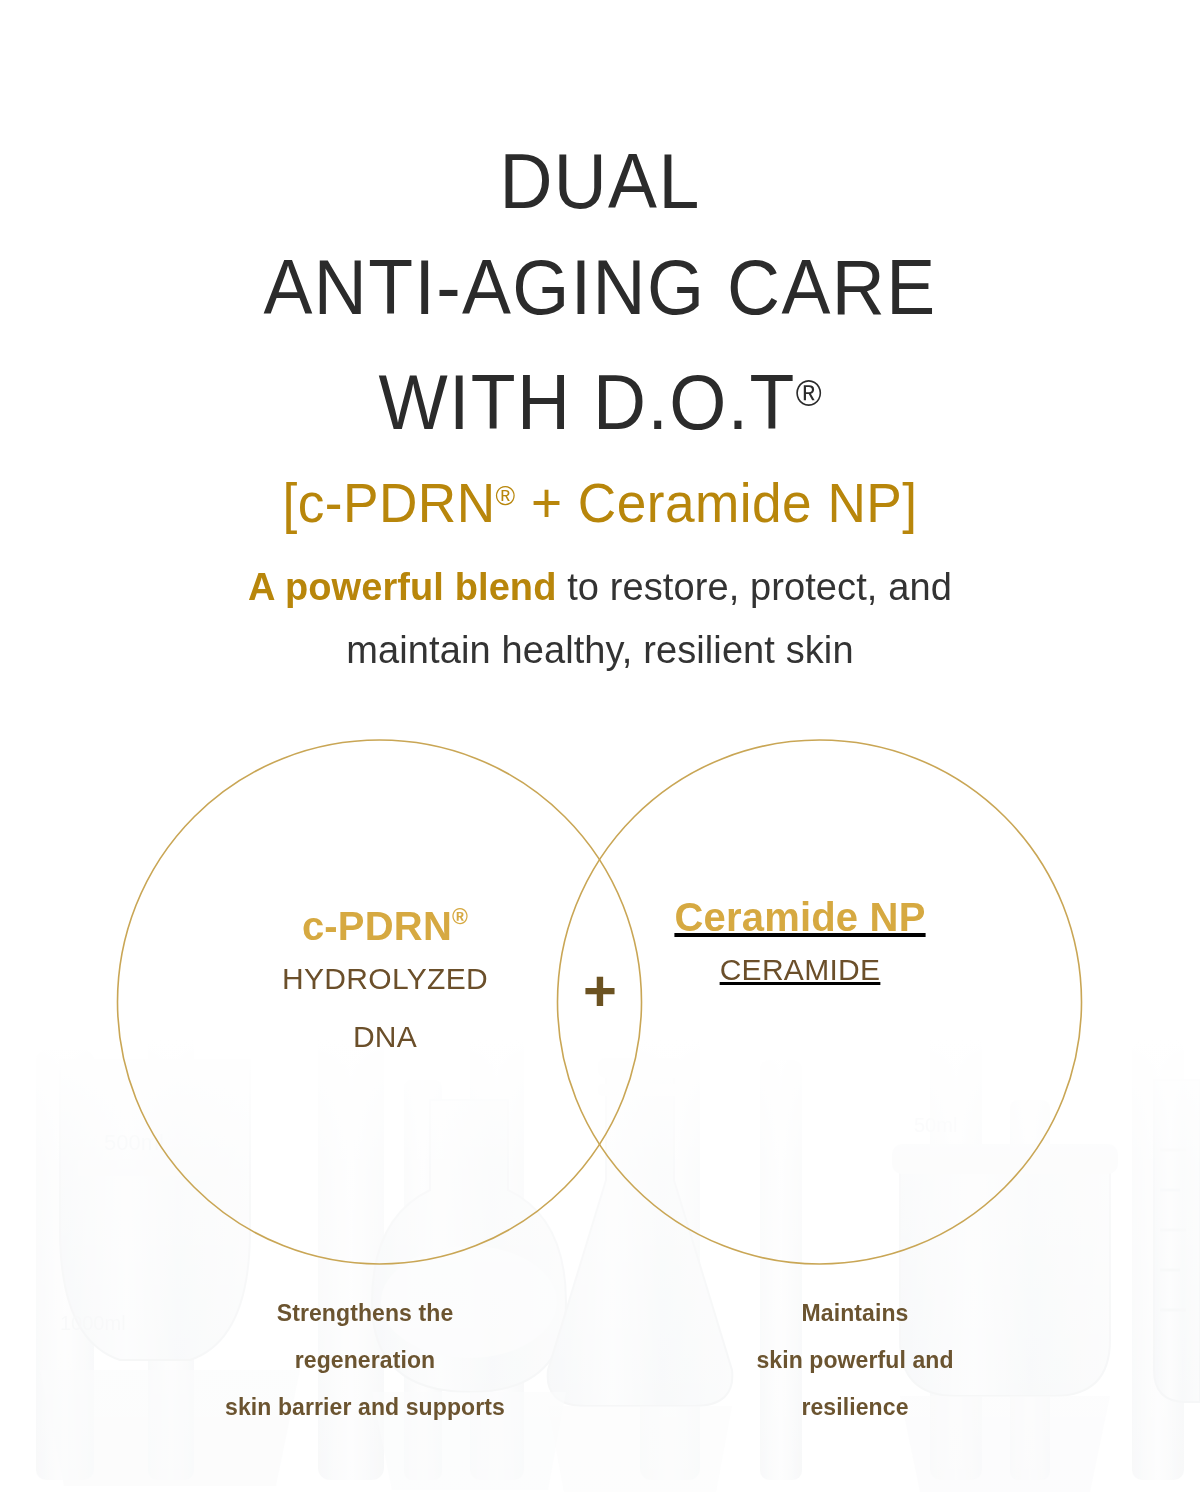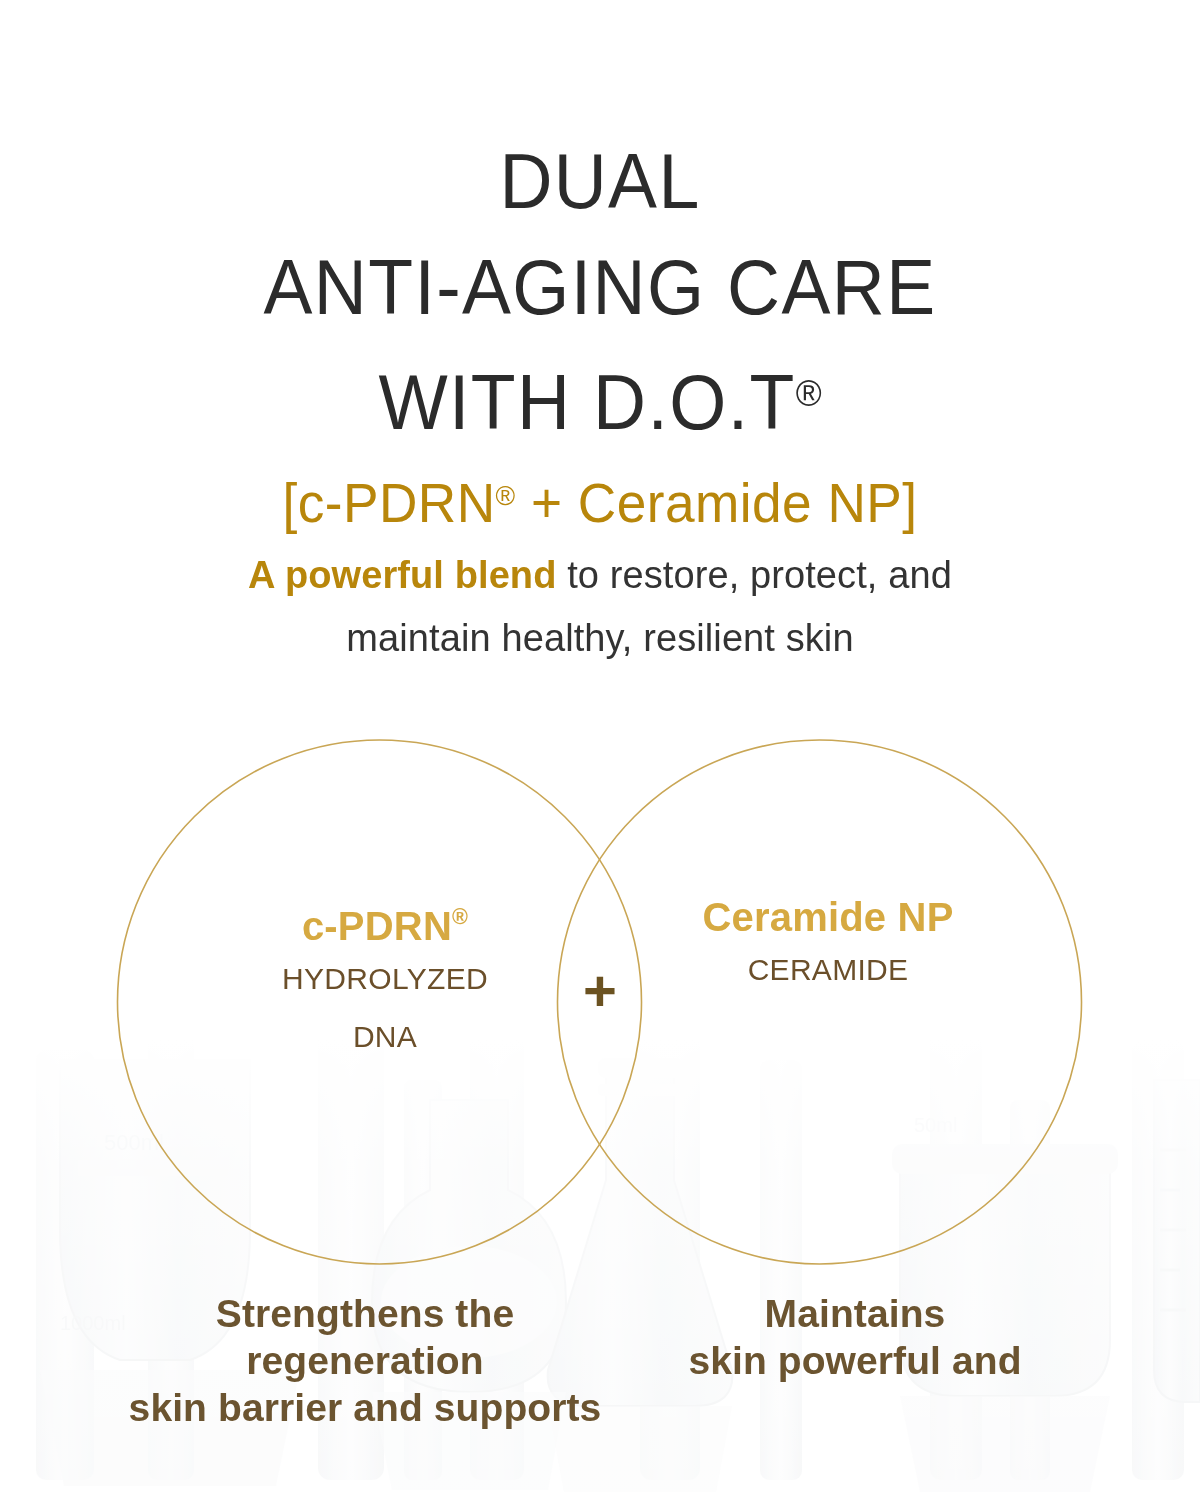--- a/index.html
+++ b/index.html
@@ -74,21 +74,21 @@
   }
   #bracket-line .reg {
     font-size: 0.5em;
     vertical-align: 0.6em;
   }
 
   
   #tagline {
     position: absolute;
     left: 140px;
-    top: 544px;
+    top: 556px;
     width: 920px;
     text-align: center;
     color: #333333;
     font-size: 38px;
     line-height: 63px;
     font-weight: 400;
     letter-spacing: 0.1px;
   }
   #tagline .accent {
     color: #b8860b;
@@ -130,40 +130,40 @@
   .venn-desc {
     color: #6b4f2a;
     font-size: 30px;
     font-weight: 400;
     line-height: 58px;
     letter-spacing: 0.3px;
   }
   .venn-desc span { display:block; white-space: nowrap; }
 
   #left-group  { left: 185px; top: 893px; width: 400px; }
-  #right-group { left: 628px; top: 893px; width: 400px; }
+  #right-group { left: 600px; top: 893px; width: 400px; text-decoration: underline; }
 
   #plus-sign {
     position: absolute;
     left: 560px;
     top: 962px;
     width: 80px;
     text-align: center;
     color: #6b5221;
     font-size: 58px;
     font-weight: 700;
     line-height: 58px;
   }
 
   
   .caption {
     position: absolute;
     text-align: center;
     color: #6b5430;
-    font-size: 39px;
+    font-size: 23px;
     line-height: 47px;
     font-weight: 600;
     letter-spacing: 0.1px;
   }
   .caption span { display:block; white-space: nowrap; }
   #caption-left  { left: 125px; top: 1290px; width: 480px; }
   #caption-right { left: 645px; top: 1290px; width: 420px; }
 </style>
 </head>
 <body>
@@ -281,15 +281,16 @@
 
   <div id="caption-left" class="caption">
     <span>Strengthens the</span>
     <span>regeneration</span>
     <span>skin barrier and supports</span>
   </div>
 
   <div id="caption-right" class="caption">
     <span>Maintains</span>
     <span>skin powerful and</span>
+    <span>resilience</span>
   </div>
 
 </div>
 
 </body></html>

